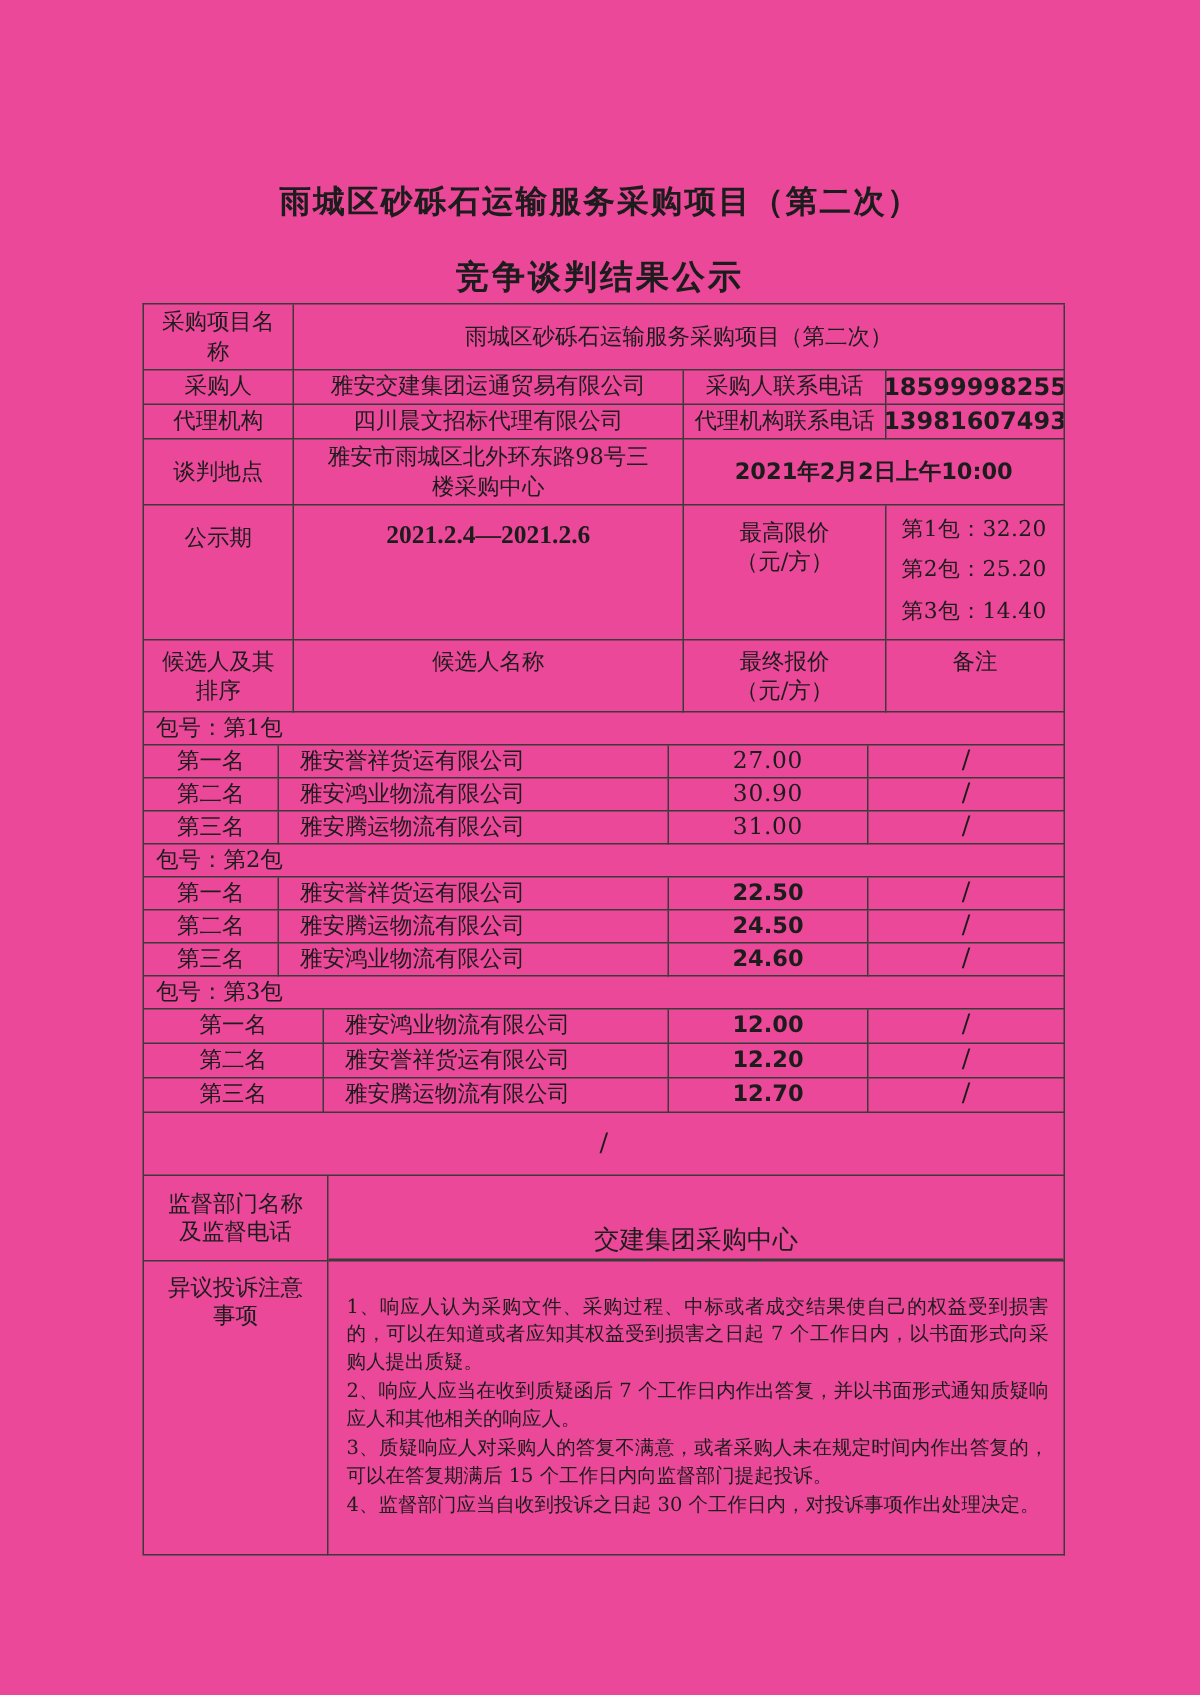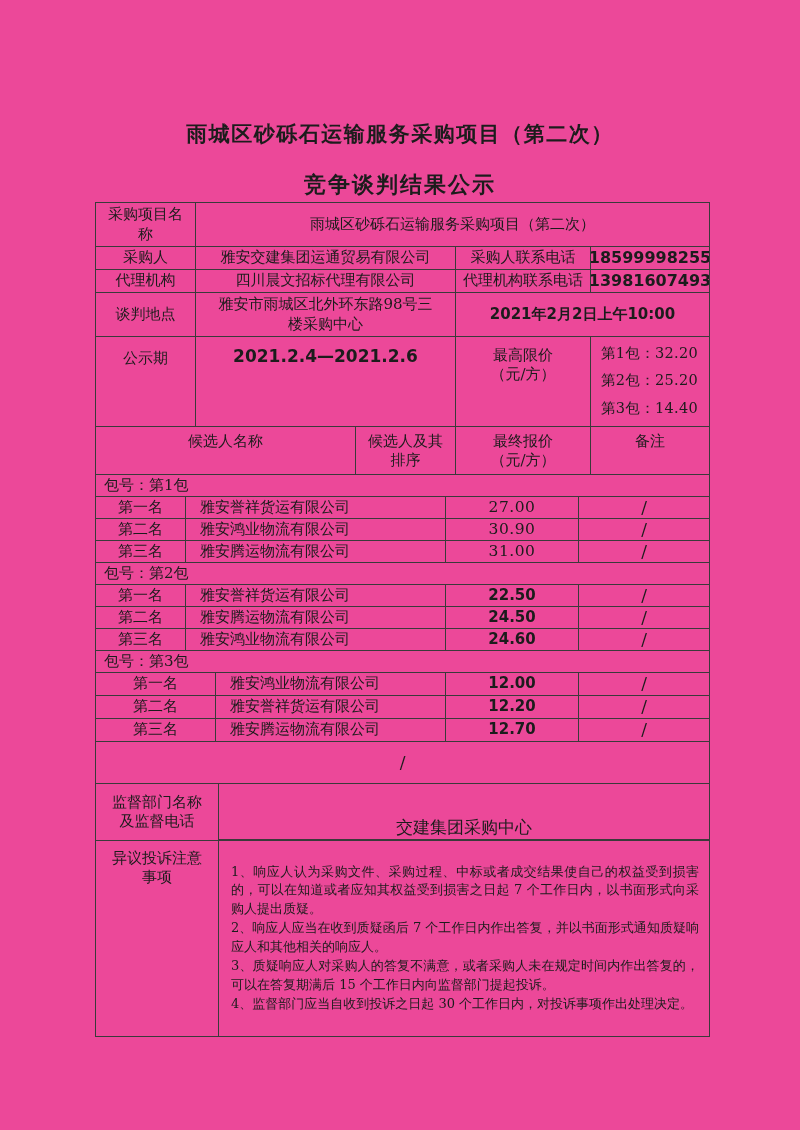--- a/index.html
+++ b/index.html
@@ -93,35 +93,35 @@
     </div>
 
     <div class="row">
       <div class="c w100 h44">谈判地点</div>
       <div class="c w260 h44 venue">雅安市雨城区北外环东路98号三楼采购中心</div>
       <div class="c grow h44 num-lite timecell">2021年2月2日上午10:00</div>
     </div>
 
     <div class="row">
       <div class="c w100 h90 top" style="padding-top:12px;">公示期</div>
-      <div class="c w260 h90 top num date" style="padding-top:9px;">2021.2.4—2021.2.6</div>
+      <div class="c w260 h90 top num date" style="padding-top:9px;font-family:Liberation Serif, serif;">2021.2.4—2021.2.6</div>
       <div class="c w135 h90 top" style="padding-top:9px;">
         <div>最高限价</div>
         <div>（元/方）</div>
       </div>
       <div class="c grow h90 top maxprice-list">
         <div>第1包：32.20</div>
         <div>第2包：25.20</div>
         <div>第3包：14.40</div>
       </div>
     </div>
 
     <div class="row">
+      <div class="c w100 h48 hdr narrow-label">候选人及其排序</div>
       <div class="c w260 h48 hdr">候选人名称</div>
-      <div class="c w100 h48 hdr narrow-label">候选人及其排序</div>
       <div class="c w135 h48 hdr">
         <div>最终报价</div>
         <div>（元/方）</div>
       </div>
       <div class="c grow h48 hdr">备注</div>
     </div>
 
     <div class="row">
       <div class="c grow h22 pkg-label">包号：第1包</div>
     </div>

